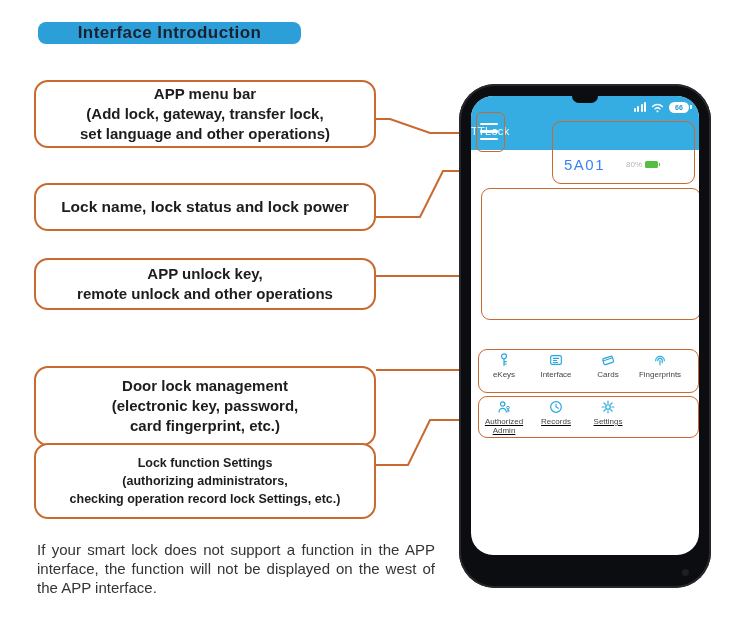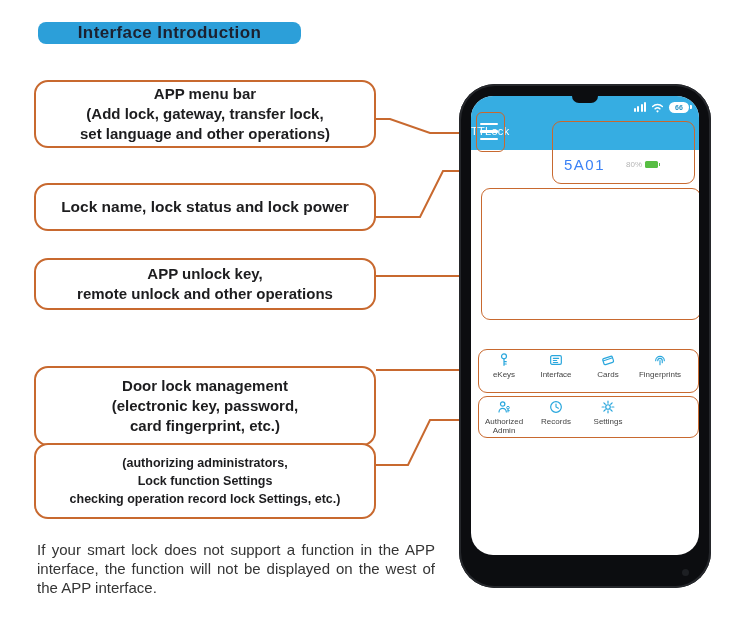--- a/index.html
+++ b/index.html
@@ -68,21 +68,21 @@
   .unlock-area{position:absolute;left:10px;top:92px;width:218px;height:130px;}
   .big-circle{position:absolute;left:57px;top:7px;width:104px;height:104px;border-radius:50%;
               border:10px solid #d7edf8;box-sizing:border-box;background:#fff;display:flex;
               align-items:center;justify-content:center;cursor:pointer;}
   .remote-btn{position:absolute;left:163px;top:101px;width:24px;height:24px;border-radius:50%;
               background:#2fa9e0;display:flex;align-items:center;justify-content:center;cursor:pointer;}
   .unlock-hint{position:absolute;left:0;top:114px;width:218px;text-align:center;font-size:9.5px;color:#cfcfcf;}
 
   .menu-row{position:absolute;left:7px;width:192px;display:grid;grid-template-columns:repeat(4,1fr);}
   #menu-row1{top:256px;height:39px;}
-  #menu-row2{top:303px;height:37px;}
+  #menu-row2{top:303px;height:37px;text-decoration:underline;}
   .menu-item{display:flex;flex-direction:column;align-items:center;justify-content:flex-start;gap:2px;cursor:pointer;}
   .menu-item .lbl{font-size:8px;color:#444;text-align:center;line-height:1.15;white-space:normal;width:52px;}
   .menu-item svg{display:block;}
 
   .empty-cell{visibility:hidden;}
 </style>
 </head>
 <body>
 
 <div id="page">
@@ -102,22 +102,22 @@
   <div class="callout" id="callout-2">
     <div>APP unlock key,</div>
     <div>remote unlock and other operations</div>
   </div>
   <div class="callout" id="callout-3">
     <div>Door lock management</div>
     <div>(electronic key, password,</div>
     <div>card fingerprint, etc.)</div>
   </div>
   <div class="callout" id="callout-4">
+    <div>Lock function Settings</div>
     <div>(authorizing administrators,</div>
-    <div>Lock function Settings</div>
     <div>checking operation record lock Settings, etc.)</div>
   </div>
 
   <div class="footer-note">If your smart lock does not support a function in the APP interface, the function will not be  displayed on the west of the APP interface.</div>
 
   <svg id="connectors" width="740" height="621">
     <polyline points="376,119 390,119 430,133 466,133" fill="none" stroke="#c8692f" stroke-width="2"></polyline>
     <polyline points="376,217 420,217 443,171 466,171" fill="none" stroke="#c8692f" stroke-width="2"></polyline>
     <polyline points="375,276 466,276" fill="none" stroke="#c8692f" stroke-width="2"></polyline>
     <polyline points="376,370 466,370" fill="none" stroke="#c8692f" stroke-width="2"></polyline>

